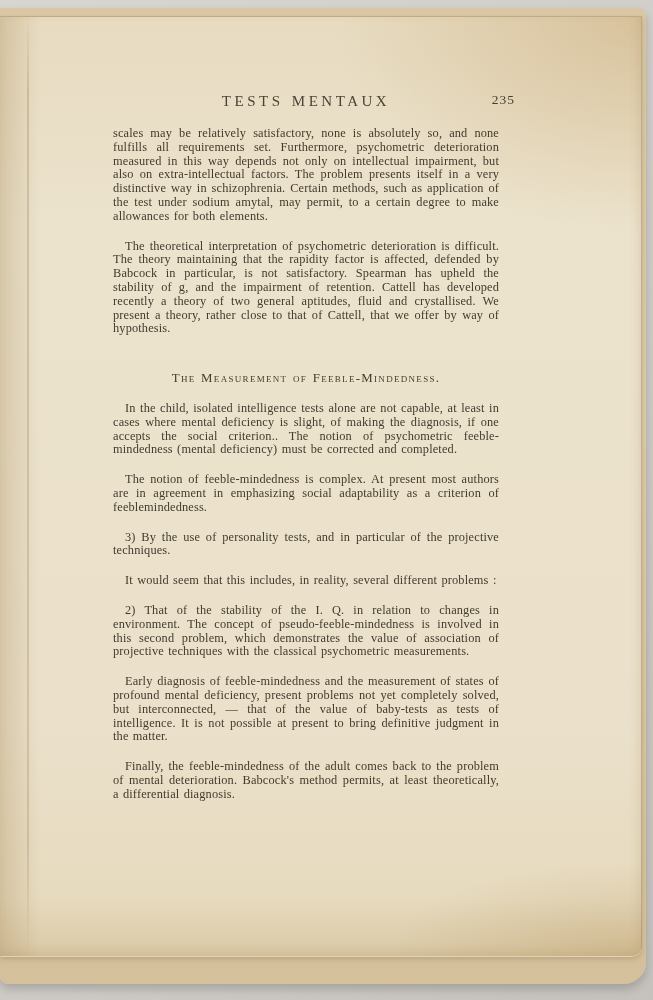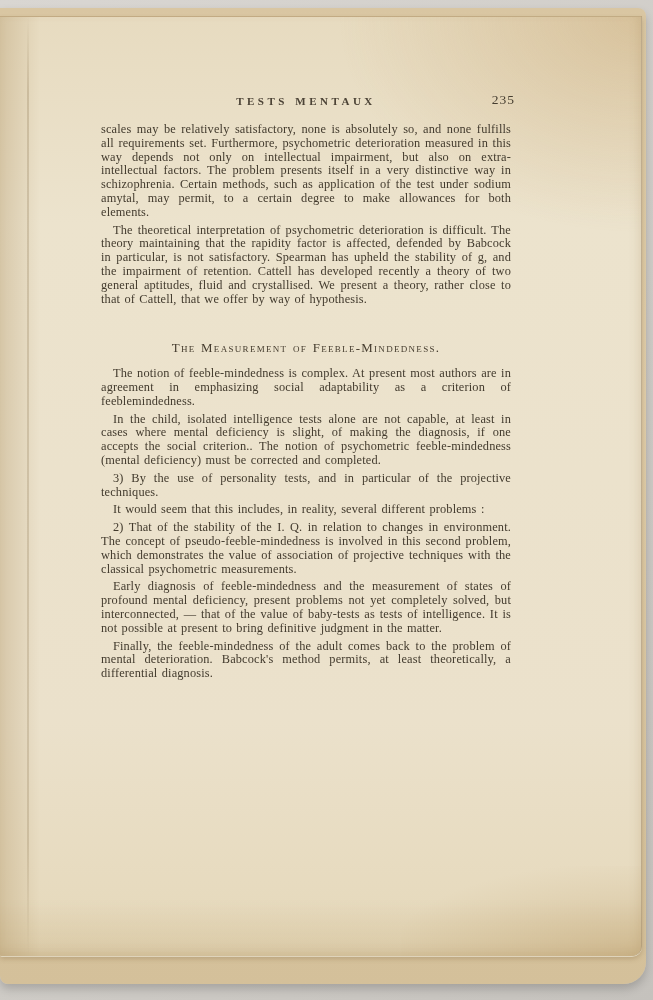--- a/index.html
+++ b/index.html
@@ -67,33 +67,33 @@
     word-spacing: 1.1px;
     color: #423a2d;
   }
   .running-header {
     position: relative;
     height: 16px;
     margin-bottom: 12px;
     text-align: center;
   }
   .rtitle {
-    font-size: 11px;
-    font-weight: bold;
+    font-size: 15px;
+    font-weight: normal;
     letter-spacing: 3.5px;
     color: #4c4336;
   }
   .pnum {
     position: absolute;
     right: 0; top: -2px;
     font-size: 13.5px;
     letter-spacing: 1px;
     color: #453d30;
   }
-  p.para { margin: 4px; text-indent: 12px; }
+  p.para { margin: 16px; text-indent: 12px; }
   p.noindent { text-indent: 0; }
   h2.sechead {
     margin: 36px 0 11px 0;
     font-size: 12.9px;
     font-weight: normal;
     font-variant: small-caps;
     letter-spacing: 1.3px;
     text-align: center;
     color: #453c2e;
   }
@@ -131,22 +131,22 @@
       <div class="running-header">
         <span class="rtitle">TESTS MENTAUX</span>
         <span class="pnum">235</span>
       </div>
 
       <p class="para noindent">scales may be relatively satisfactory, none is absolutely so, and none fulfills all requirements set. Furthermore, psychometric deterioration measured in this way depends not only on intellectual impairment, but also on extra-intellectual factors. The problem presents itself in a very distinctive way in schizophrenia. Certain methods, such as application of the test under sodium amytal, may permit, to a certain degree to make allowances for both elements.</p>
       <p class="para">The theoretical interpretation of psychometric deterioration is difficult. The theory maintaining that the rapidity factor is affected, defended by Babcock in particular, is not satisfactory. Spearman has upheld the stability of g, and the impairment of retention. Cattell has developed recently a theory of two general aptitudes, fluid and crystallised. We present a theory, rather close to that of Cattell, that we offer by way of hypothesis.</p>
 
       <h2 class="sechead">The Measurement of Feeble-Mindedness.</h2>
 
+      <p class="para">In the child, isolated intelligence tests alone are not capable, at least in cases where mental deficiency is slight, of making the diagnosis, if one accepts the social criterion.. The notion of psychometric feeble-mindedness (mental deficiency) must be corrected and completed.</p>
       <p class="para">The notion of feeble-mindedness is complex. At present most authors are in agreement in emphasizing social adaptability as a criterion of feeblemindedness.</p>
-      <p class="para">In the child, isolated intelligence tests alone are not capable, at least in cases where mental deficiency is slight, of making the diagnosis, if one accepts the social criterion.. The notion of psychometric feeble-mindedness (mental deficiency) must be corrected and completed.</p>
 
       <p class="para">3) By the use of personality tests, and in particular of the projective techniques.</p>
 
       <p class="para">It would seem that this includes, in reality, several different problems :</p>
 
       <p class="para">2) That of the stability of the I. Q. in relation to changes in environment. The concept of pseudo-feeble-mindedness is involved in this second problem, which demonstrates the value of association of projective techniques with the classical psychometric measurements.</p>
 
       <p class="para gap-big">Early diagnosis of feeble-mindedness and the measurement of states of profound mental deficiency, present problems not yet completely solved, but interconnected, — that of the value of baby-tests as tests of intelligence. It is not possible at present to bring definitive judgment in the matter.</p>
       <p class="para">Finally, the feeble-mindedness of the adult comes back to the problem of mental deterioration. Babcock's method permits, at least theoretically, a differential diagnosis.</p>
 

